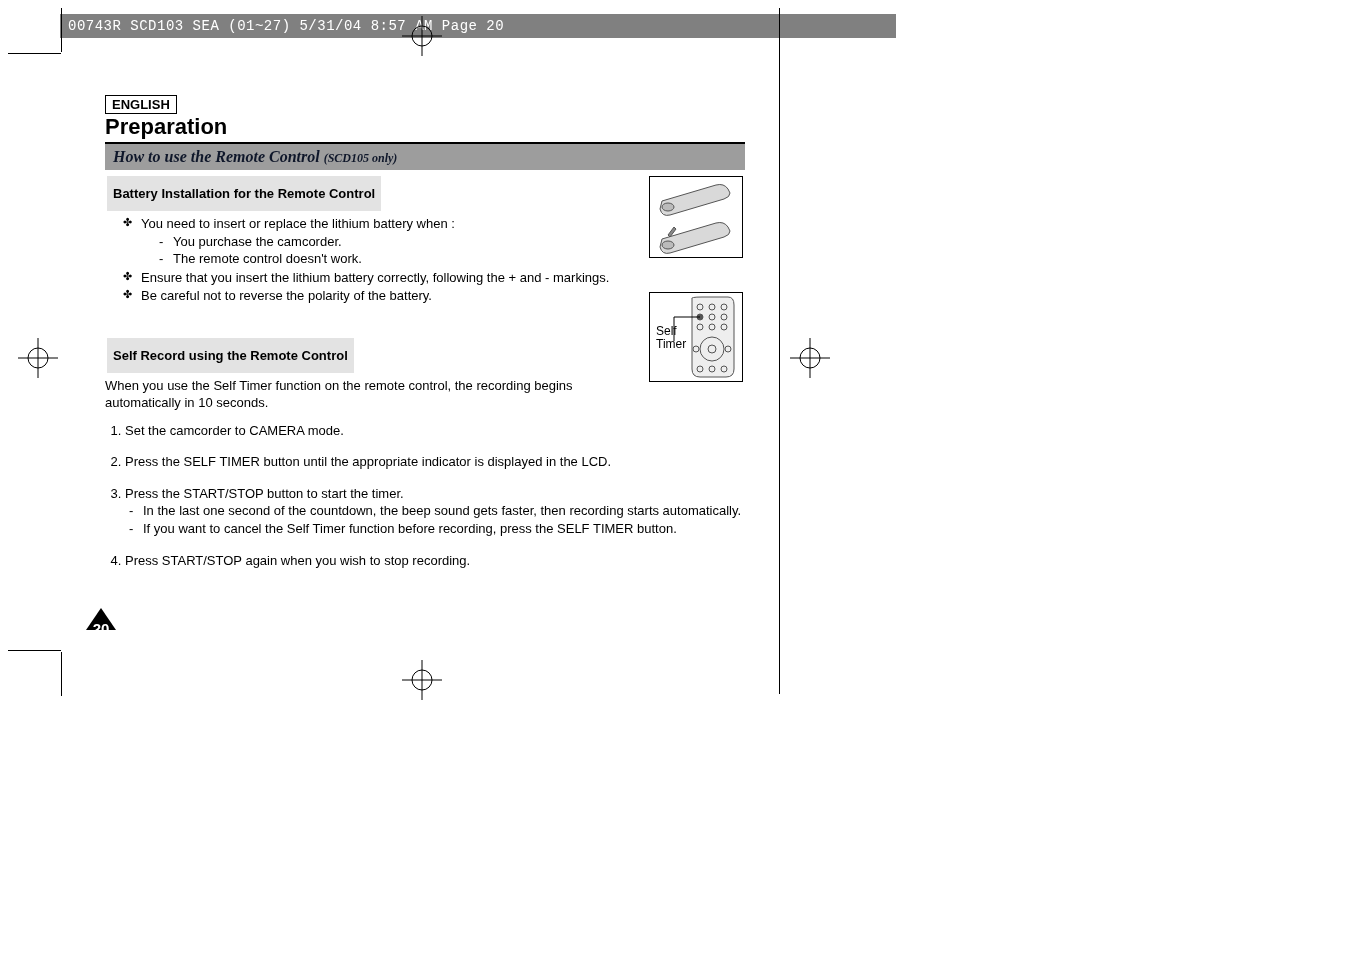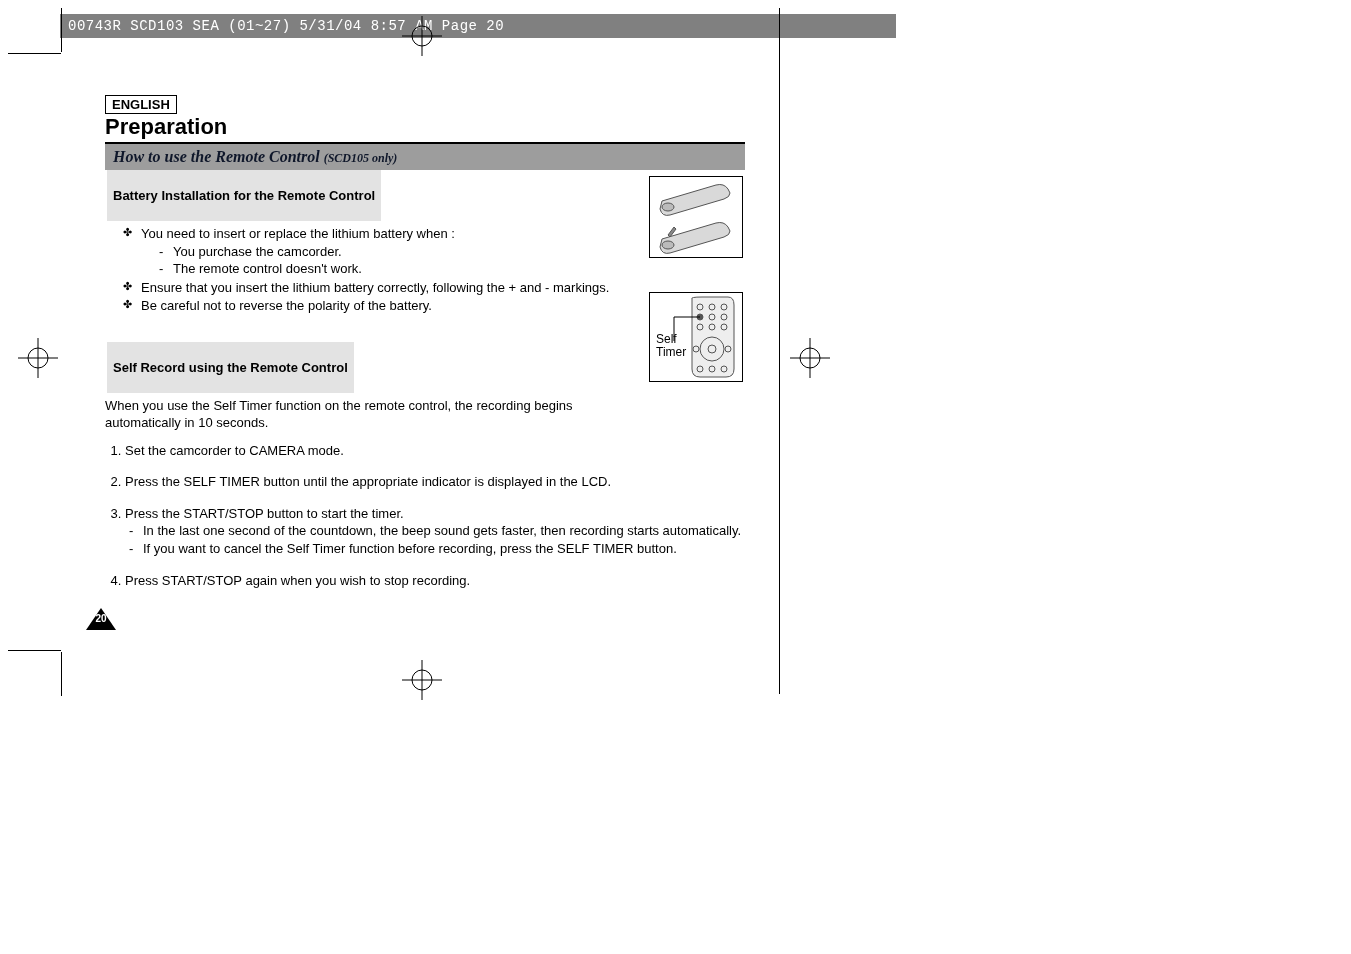--- a/index.html
+++ b/index.html
@@ -67,22 +67,22 @@
   }
   .section-bar .suffix {
     font-size: 12px;
     font-weight: bold;
   }
   .subhead {
     display: inline-block;
     background: #e3e3e3;
     font-weight: bold;
     font-size: 13px;
-    padding: 18px 6px;
-    margin-top: 0;
+    padding: 10px 6px;
+    margin-top: 6px;
     margin-left: 2px;
   }
   .body-text {
     font-size: 13px;
     line-height: 1.35;
     margin-left: 4px;
   }
   ul.bullets {
     list-style: none;
     padding: 0;
@@ -142,26 +142,26 @@
   .page-number-badge {
     position: absolute;
     left: 86px;
     top: 608px;
     width: 30px;
     height: 22px;
   }
   .page-number-badge svg { display: block; }
   .page-number-badge .num {
     position: absolute;
-    left: 0; top: 0;
+    left: 0; top: 10px;
     width: 30px;
     text-align: center;
     color: #fff;
     font-weight: bold;
-    font-size: 10px;
+    font-size: 15px;
     line-height: 22px;
   }
   .self-timer-label {
     position: absolute;
     font-size: 12px;
     line-height: 1.1;
     text-align: left;
   }
 </style>
 </head>
@@ -280,21 +280,21 @@
       <circle cx="62" cy="56" r="4"></circle>
       <circle cx="46" cy="56" r="3"></circle>
         <circle cx="78" cy="56" r="3"></circle>
       <circle cx="50" cy="76" r="3"></circle>
         <circle cx="62" cy="76" r="3"></circle>
         <circle cx="74" cy="76" r="3"></circle>
 
       <path d="M50 24 L24 24 L24 48" stroke="#000"></path>
     </g>
   </svg>
-  <div class="self-timer-label" style="left:6px; top:40px;">
+  <div class="self-timer-label" style="left:6px; top:32px;">
     <div>Self</div>
     <div>Timer</div>
   </div>
 </div>
 
 <div class="page-number-badge">
   <svg width="30" height="22" viewBox="0 0 30 22">
     <polygon points="15,0 30,22 0,22" fill="#000"></polygon>
   </svg>
   <div class="num">20</div>

